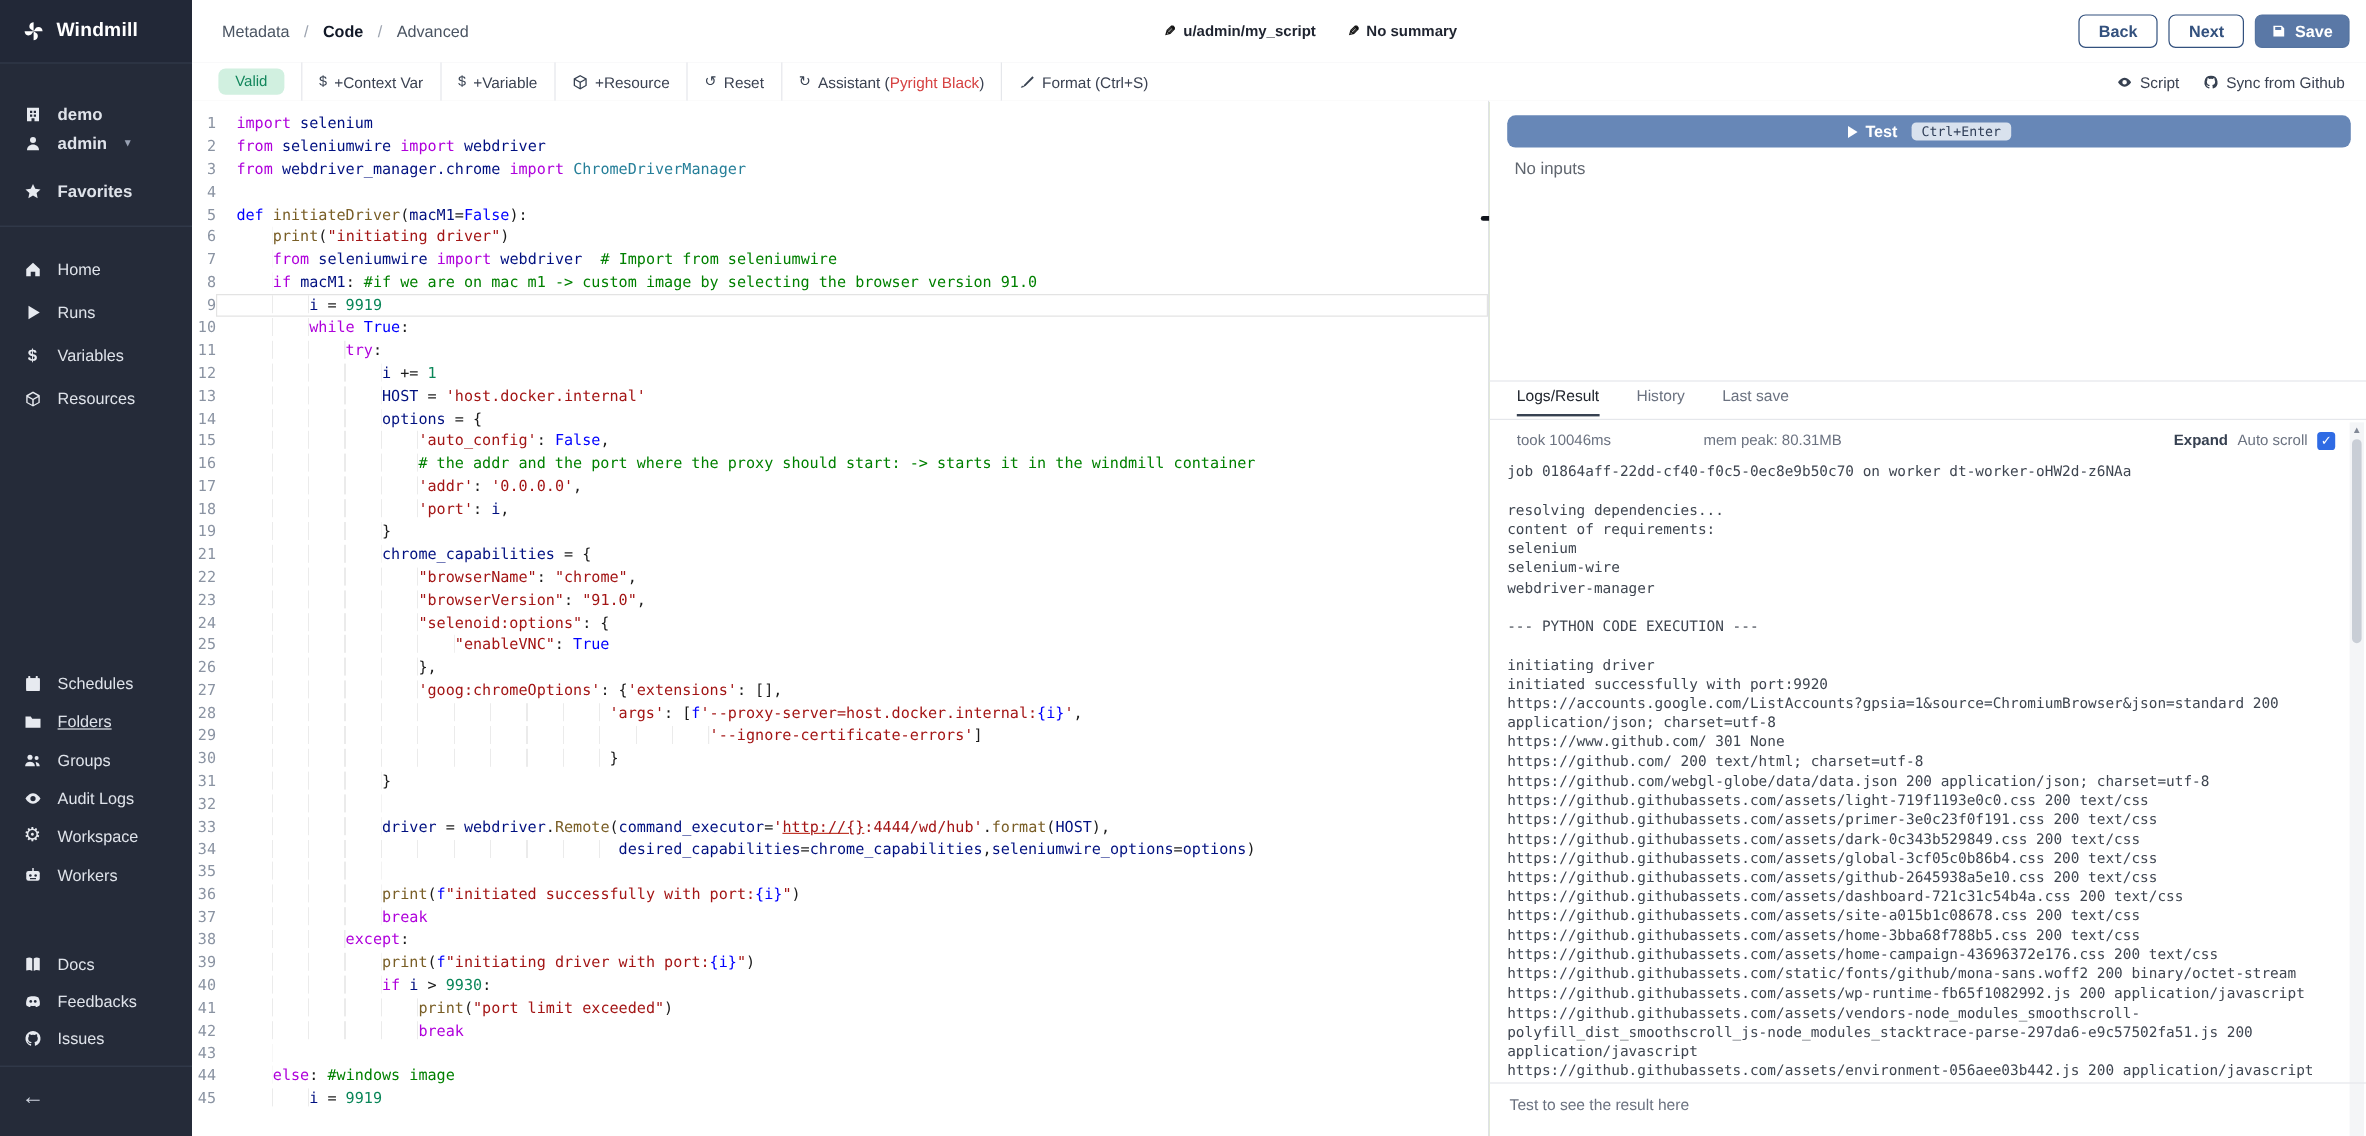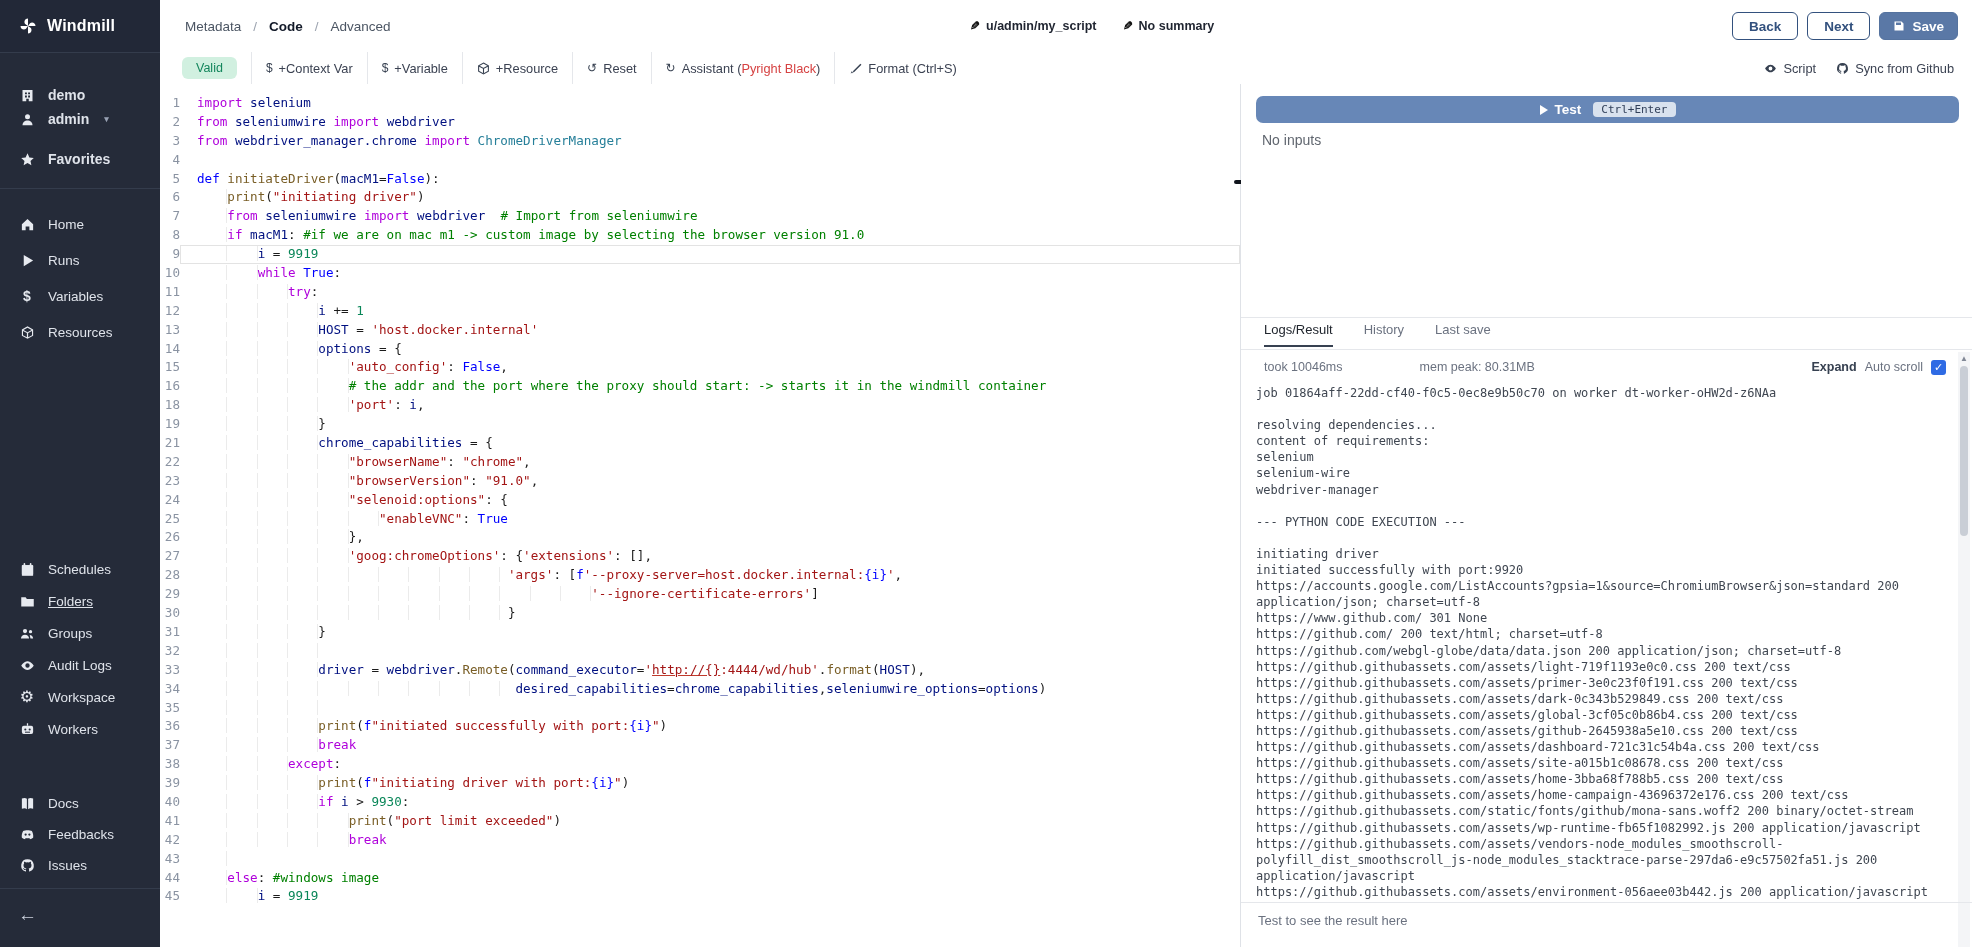--- a/index.html
+++ b/index.html
@@ -410,20 +410,24 @@
         </div>
         <div class="row">
           <span class="ln">15</span>
           <span class="lc"><span class="ind">                    </span><span class="tk-s">'auto_config'</span><span class="tk-o">: </span><span class="tk-b">False</span><span class="tk-o">,</span></span>
         </div>
         <div class="row">
           <span class="ln">16</span>
           <span class="lc"><span class="ind">                    </span><span class="tk-c"># the addr and the port where the proxy should start: -&gt; starts it in the windmill container</span></span>
         </div>
         <div class="row">
+          <span class="ln">17</span>
+          <span class="lc"><span class="ind">                    </span><span class="tk-s">'addr'</span><span class="tk-o">: </span><span class="tk-s">'0.0.0.0'</span><span class="tk-o">,</span></span>
+        </div>
+        <div class="row">
           <span class="ln">18</span>
           <span class="lc"><span class="ind">                    </span><span class="tk-s">'port'</span><span class="tk-o">: </span><span class="tk-v">i</span><span class="tk-o">,</span></span>
         </div>
         <div class="row">
           <span class="ln">19</span>
           <span class="lc"><span class="ind">                </span><span class="tk-o">}</span></span>
         </div>
         <div class="row">
           <span class="ln">21</span>
           <span class="lc"><span class="ind">                </span><span class="tk-v">chrome_capabilities</span><span class="tk-o"> = {</span></span>

